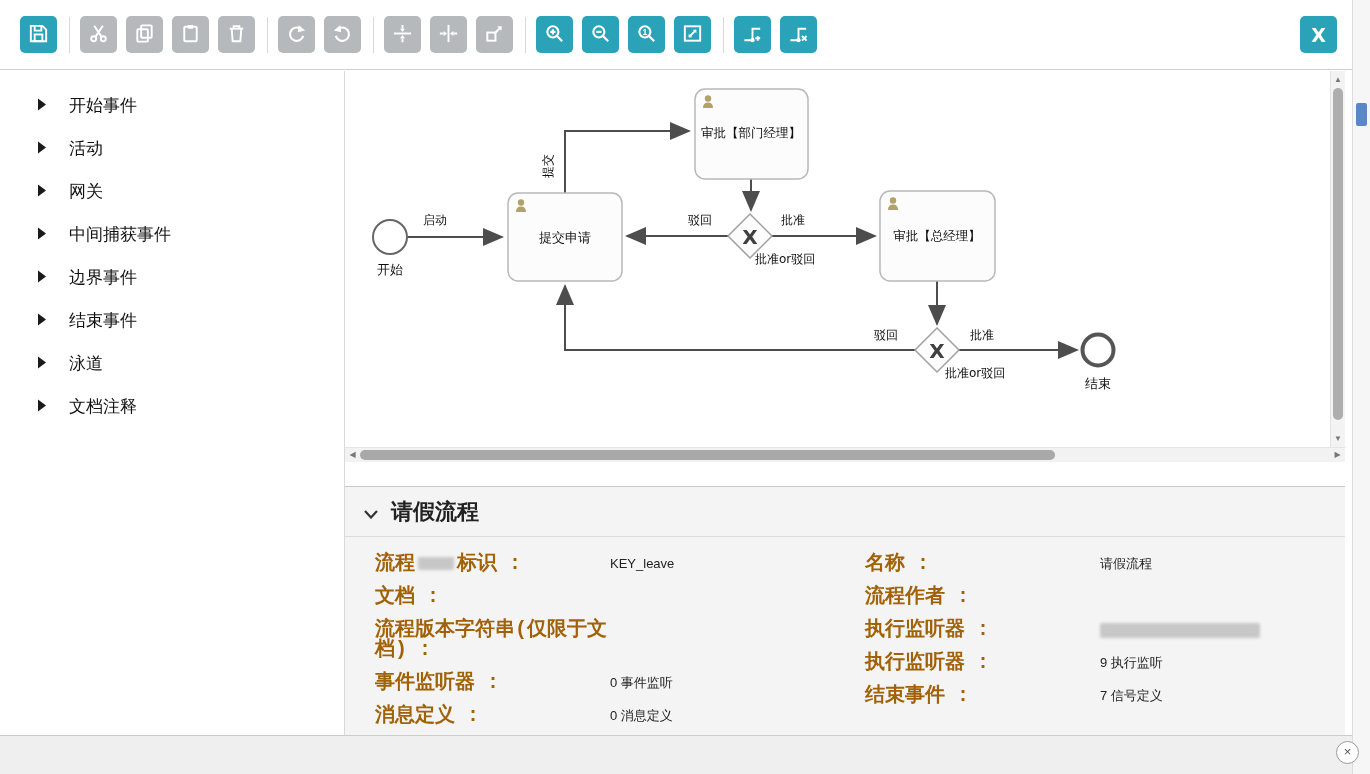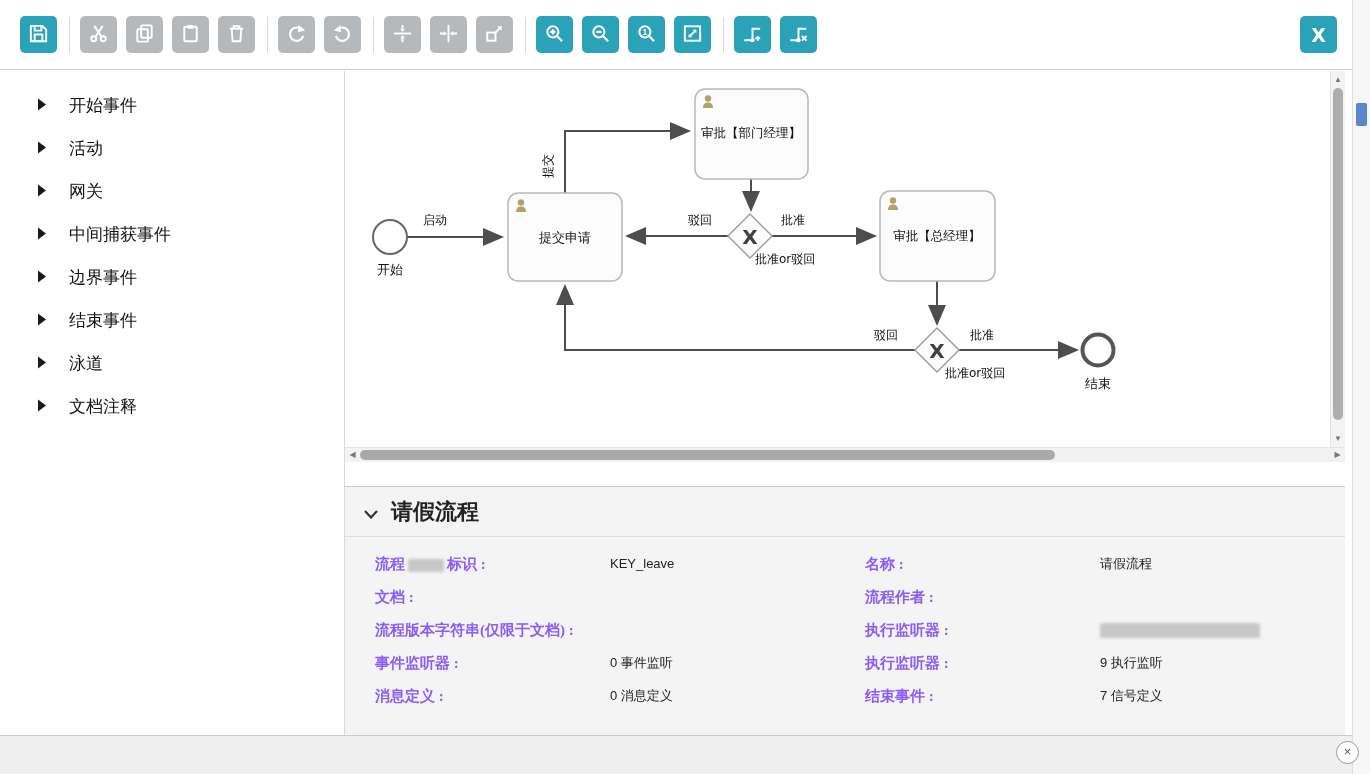--- a/index.html
+++ b/index.html
@@ -51,22 +51,22 @@
     background:#f4f4f4; border-top:1px solid #c9c9c9; overflow:hidden;margin-top:24px; }
   .props-header { height:50px; display:flex; align-items:center; gap:13px;
     padding:0 19px; border-bottom:1px solid #dcdcdc;
     font-family:"Liberation Serif","DejaVu Serif",serif; font-size:22px;
     font-weight:bold; color:#222; }
   .props-body { display:grid; grid-template-columns:1fr 1fr; column-gap:40px;
     padding:17px 30px 0 30px; align-items:start; }
   .pcol { display:flex; flex-direction:column; }
   .prow { display:flex; margin-bottom:13px; line-height:20px; }
   .plabel { width:235px; flex-shrink:0;
-    font-family:Liberation Serif, serif; font-weight:bold;
-    font-size:15px; color:#8b5cf6; }
+    font-family:Liberation Mono, monospace; font-weight:bold;
+    font-size:20px; color:#a16207; }
   .pvalue { font-size:13px; color:#222; }
   .mono { font-family:Liberation Sans, sans-serif; }
   .redact { display:inline-block; background:#c7c7c7; filter:blur(1.6px);
     border-radius:2px; vertical-align:middle; }
   .redact.in-label { width:36px; height:13px; margin:0 3px; }
   .redact.in-value { width:160px; height:15px; }
 
   
   .bottombar { position:absolute; left:0; right:18px; bottom:0; height:39px;
     background:#efefef; border-top:1px solid #cccccc; }

